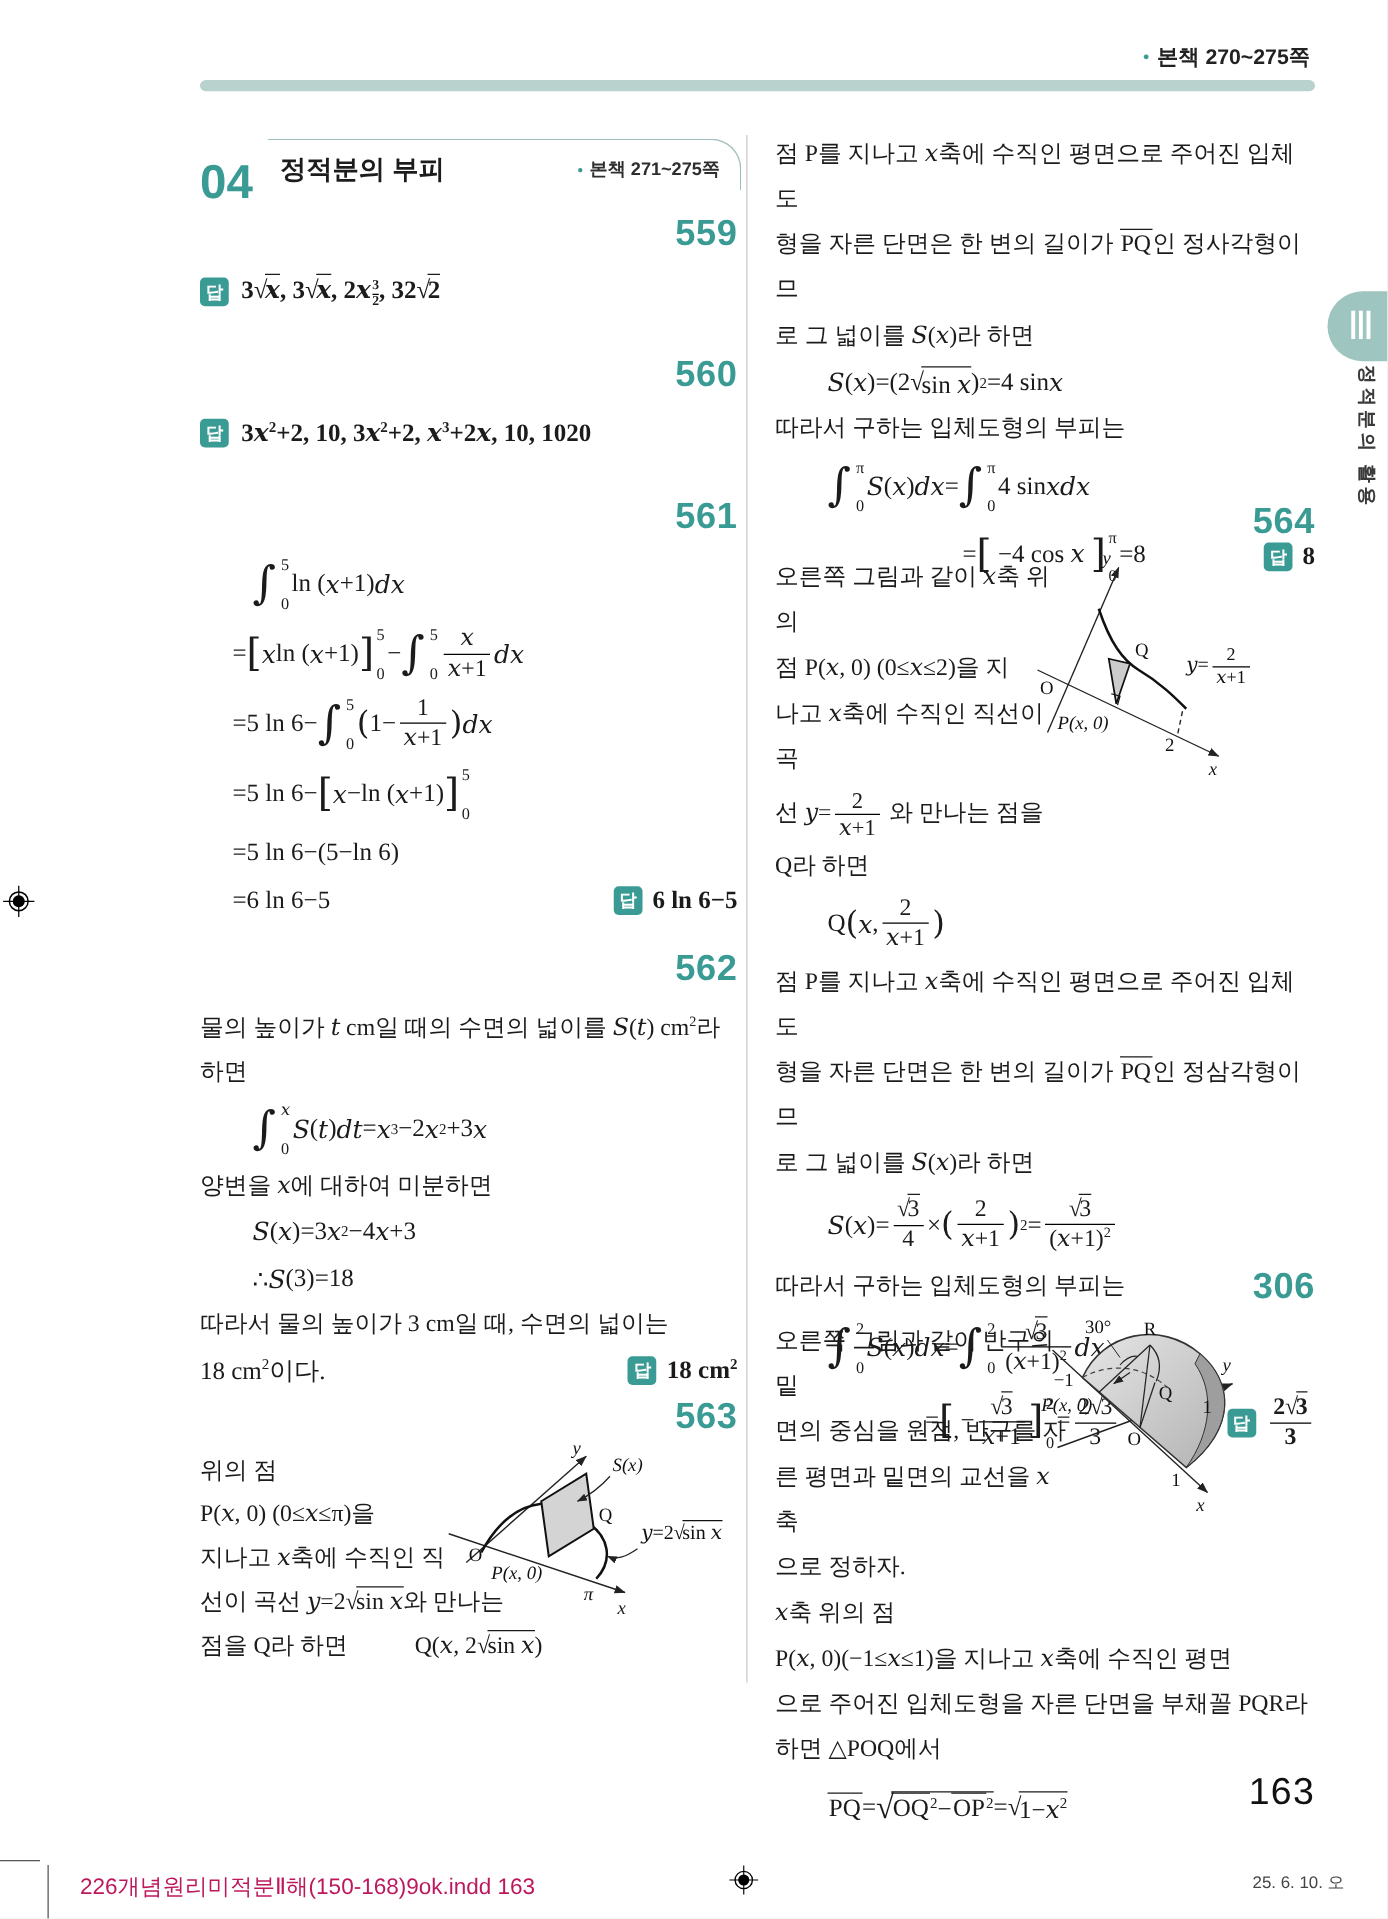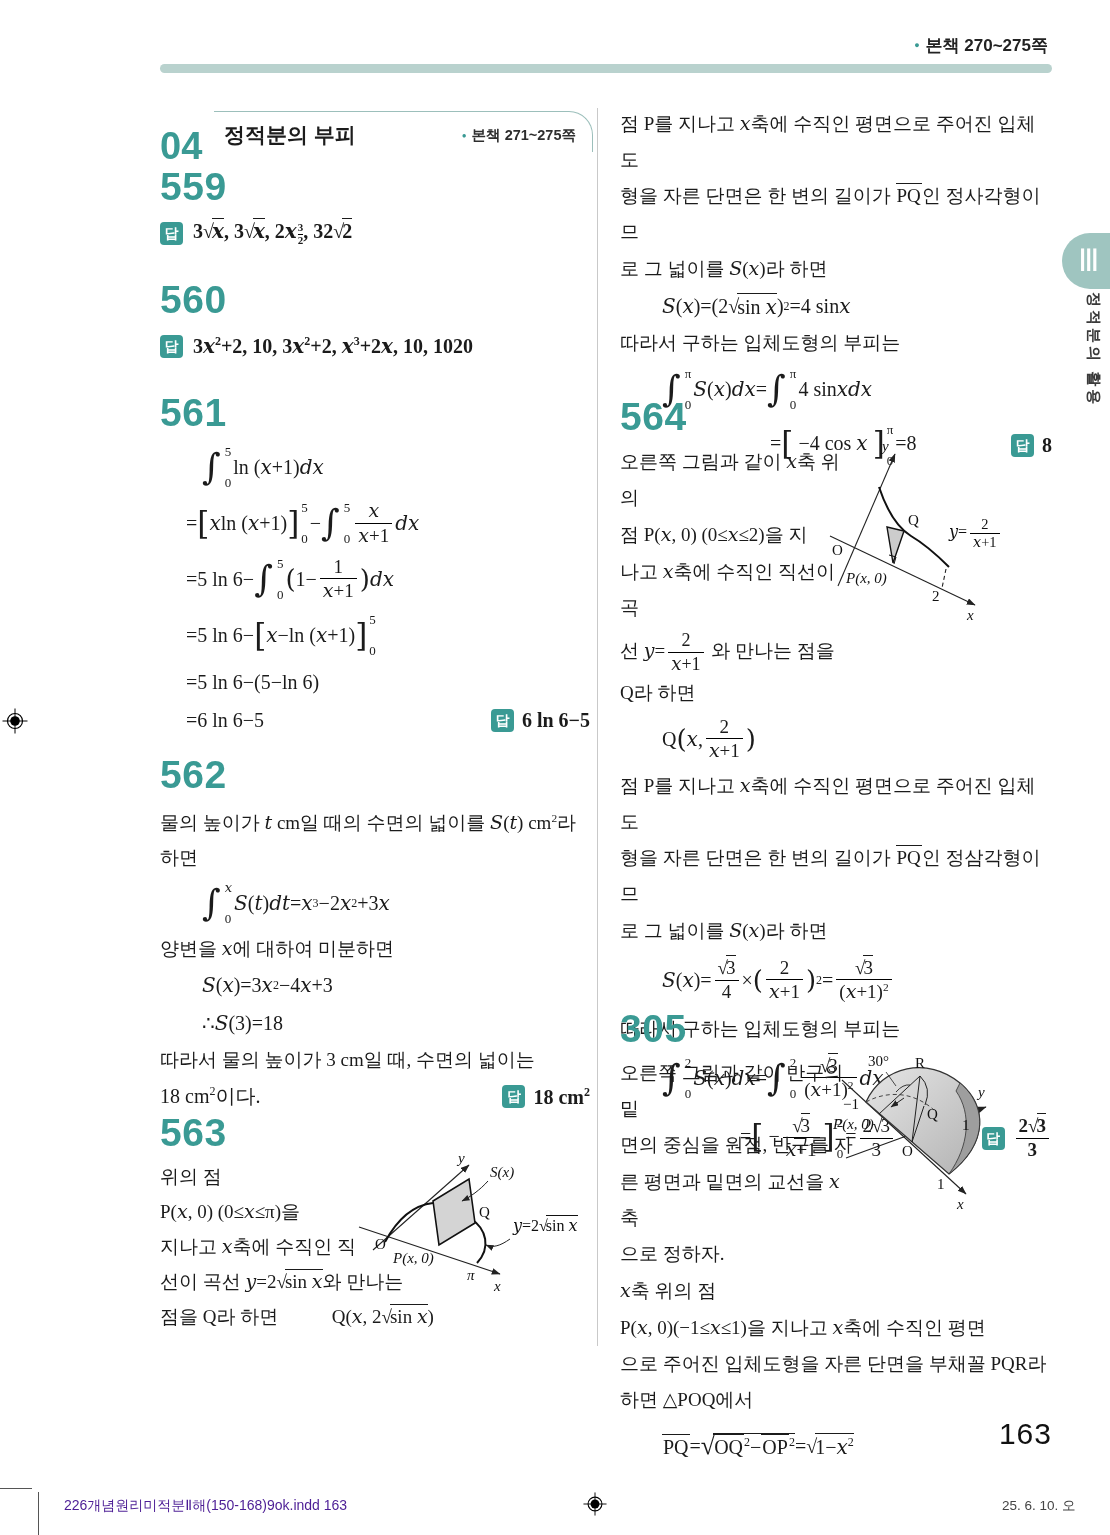--- a/index.html
+++ b/index.html
@@ -13,21 +13,21 @@
   .col-divider{position:absolute;left:597px;top:108px;width:1px;height:1238px;background:#c9c9c9;}
   .side-tab{position:absolute;left:1062px;top:233px;width:70px;height:56px;background:var(--tabbg);
             border-radius:28px 0 0 28px;}
   .side-tab .roman{position:absolute;left:16px;top:9px;color:#fff;font-size:31px;font-family:"Liberation Serif",serif;}
   .side-label{position:absolute;left:1103px;top:292px;width:140px;height:17px;transform:rotate(90deg);
               transform-origin:0 0;font-family:"Liberation Sans",sans-serif;font-size:15px;font-weight:700;
               color:#3a3a3a;letter-spacing:3px;white-space:nowrap;}
   .pageno{position:absolute;top:1389px;right:58px;font-family:"Liberation Sans",sans-serif;
           font-size:30px;font-weight:400;color:#111;letter-spacing:1px;margin-top:28px;}
   .footer-left{position:absolute;left:64px;top:1497px;font-family:"Liberation Sans",sans-serif;
-               font-size:14px;color:#4c1d95;}
+               font-size:18px;color:#be185d;}
   .footer-right{position:absolute;left:1002px;top:1497px;width:108px;overflow:hidden;white-space:nowrap;
                 font-family:"Liberation Sans",sans-serif;font-size:13.5px;color:#444;}
   .reg-left{position:absolute;left:2px;top:708px;}
   .reg-bottom{position:absolute;left:583px;top:1492px;}
   .crop-h{position:absolute;left:0;top:1488px;width:32px;height:1px;background:#555;}
   .crop-v{position:absolute;left:38px;top:1492px;width:1px;height:43px;background:#555;}
   
   .col{position:absolute;top:0;}
   .col.left{left:160px;width:430px;}
   .col.right{left:620px;width:432px;}
@@ -37,22 +37,22 @@
   .sec-no{position:absolute;left:0;top:16px;font-family:"Liberation Sans",sans-serif;font-size:38px;
           font-weight:700;color:var(--accent);line-height:44px;}
   .sec-arc{position:absolute;left:54px;top:3px;width:378px;height:40px;
            border-top:1.5px solid #9cbfbb;border-right:1.5px solid #9cbfbb;border-top-right-radius:24px;}
   .sec-title{position:absolute;left:64px;top:13px;font-family:"Liberation Sans",sans-serif;
              font-size:21px;font-weight:700;color:#1c1c1c;}
   .sec-ref{position:absolute;right:14px;top:18px;font-family:"Liberation Sans",sans-serif;
            font-size:14.5px;font-weight:700;color:#2e2e2e;}
   .sec-ref .bullet{color:var(--accent);font-size:8px;vertical-align:2px;margin-right:5px;}
   
-  .pno{font-family:"Liberation Sans",sans-serif;font-size:39px;font-weight:700;color:var(--accent);
-       line-height:34px;margin-bottom:9px;letter-spacing:.5px;}
+  .pno{font-family:"Liberation Sans",sans-serif;font-size:29px;font-weight:700;color:var(--accent);
+       line-height:34px;margin-bottom:9px;letter-spacing:.5px;text-align:right;}
   .krow{font-size:19px;line-height:35px;}
   .krow.r{line-height:36px;}
   .nrw{width:198px;}
   .nrw2{width:236px;}
   .mrow{display:flex;align-items:center;min-height:44px;font-size:20px;}
   .ind1{padding-left:42px;}
   .ind2{padding-left:26px;}
   .ind3{padding-left:120px;}
   .tall{min-height:56px;}
   .short{min-height:38px;}
@@ -341,21 +341,21 @@
           <text class="flab" x="116" y="165">2</text>
         </svg>
         <div class="fl-html" style="left:133px;top:80px;"><i>y</i>=<span class="fr">
               <span class="nu">2</span>
               <span class="de"><i>x</i>+1</span>
             </span></div>
       </div>
     </div>
 
     <div class="blk" style="top:1012px;">
-      <div class="pno">305</div>
+      <div class="pno">306</div>
       <div class="krow r nrw2">오른쪽 그림과 같이 반구의 밑</div>
       <div class="krow r nrw2">면의 중심을 원점, 반구를 자</div>
       <div class="krow r nrw2">른 평면과 밑면의 교선을 <i>x</i>축</div>
       <div class="krow r nrw2">으로 정하자.</div>
       <div class="krow r nrw2"><i>x</i>축 위의 점</div>
       <div class="krow r">P(<i>x</i>, 0)(−1≤<i>x</i>≤1)을 지나고 <i>x</i>축에 수직인 평면</div>
       <div class="krow r">으로 주어진 입체도형을 자른 단면을 부채꼴 PQR라</div>
       <div class="krow r">하면 △POQ에서</div>
       <div class="mrow ind1 tall"><span class="ovt">PQ</span>=<span class="rt rtb">√</span><span class="ov"><span class="ovt">OQ</span><sup>2</sup>−<span class="ovt">OP</span><sup>2</sup></span>=<span class="rt">√</span><span class="ov">1−<i>x</i><sup>2</sup></span></div>
 

